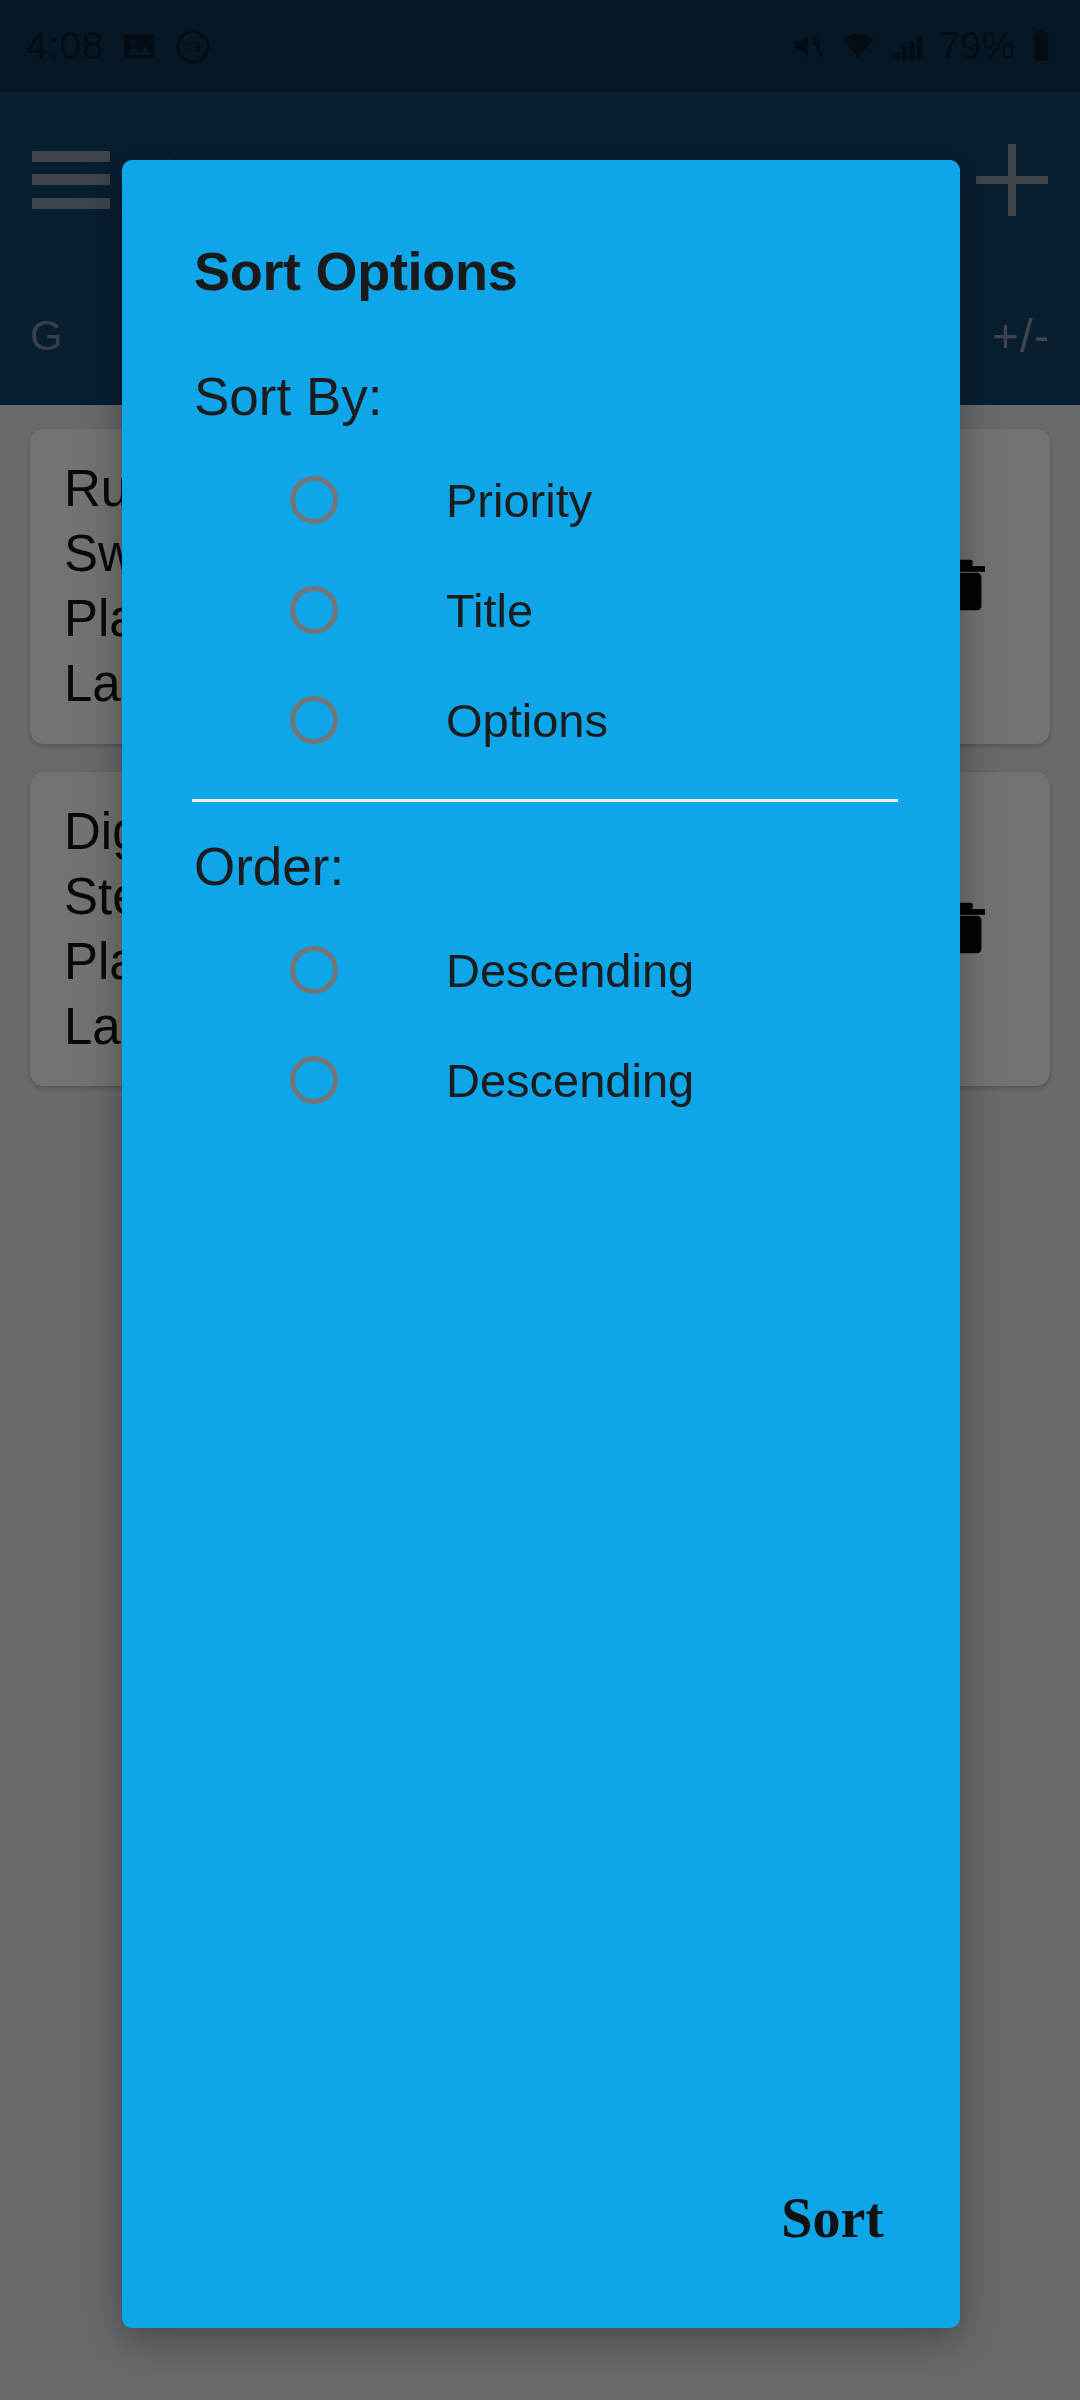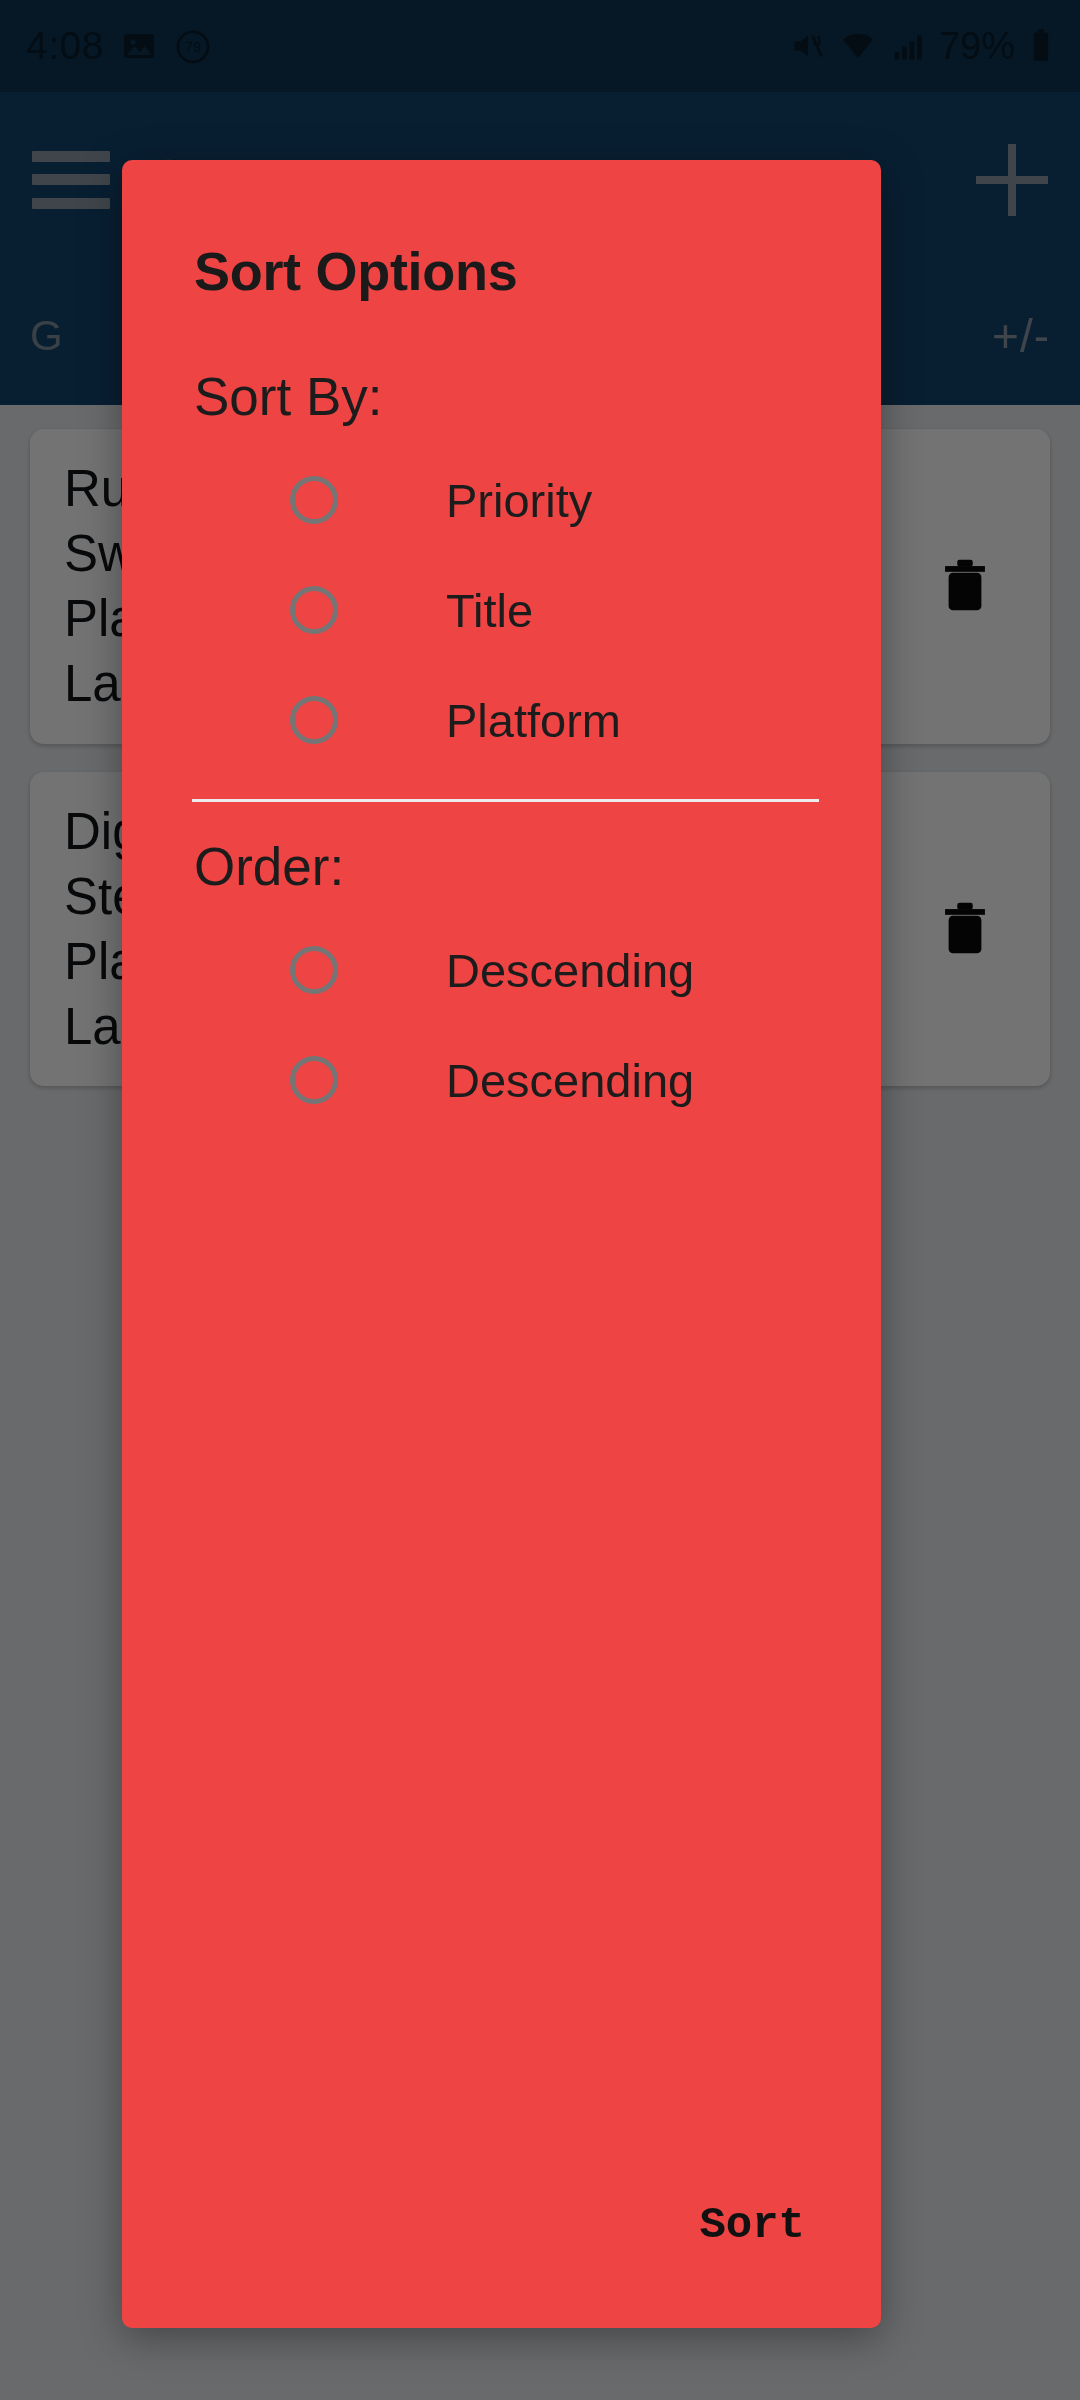--- a/index.html
+++ b/index.html
@@ -99,22 +99,22 @@
   
   #scrim {
     position: absolute; inset: 0;
     background: rgba(0,0,0,0.55);
   }
 
   
   #dialog {
     position: absolute;
     left: 122px; top: 160px;
-    width: 759px; height: 2168px;
-    background: #ef4444;
+    width: 838px; height: 2168px;
+    background: #0ea5e9;
     border-radius: 10px;
     box-shadow: 0 10px 40px rgba(0,0,0,0.35);
     display: flex; flex-direction: column;
     overflow: hidden;
   }
   .dlg-title {
     font-size: 54px; font-weight: bold; color: #1a1a1a;
     padding: 80px 0 0 72px;
     letter-spacing: -0.3px;
   }
@@ -148,24 +148,24 @@
     height: 3px; background: #ececec;
     margin: 24px 62px 0 70px;
   }
 
   .dlg-spacer { flex: 1 1 auto; }
   .dlg-actions {
     display: flex; justify-content: flex-end;
     padding: 0 68px 66px 0;
   }
   .action-btn {
-    font-size: 44px; font-weight: bold; color: #111111;
+    font-size: 56px; font-weight: bold; color: #111111;
     background: transparent; border: none;
     padding: 12px 8px; cursor: pointer;
-    font-family: Liberation Mono, monospace;
+    font-family: Liberation Serif, serif;
   }
 </style>
 </head>
 <body>
 
 <div id="screen">
 
   <div id="app-bg">
 
     <div class="statusbar">
@@ -285,21 +285,21 @@
       <div class="radio-row">
         <span class="radio"></span>
         <span class="radio-label">Priority</span>
       </div>
       <div class="radio-row">
         <span class="radio"></span>
         <span class="radio-label">Title</span>
       </div>
       <div class="radio-row">
         <span class="radio"></span>
-        <span class="radio-label">Platform</span>
+        <span class="radio-label">Options</span>
       </div>
     </div>
 
     <div class="divider"></div>
 
     <div id="order-label" class="section-label">Order:</div>
 
     <div class="radio-group">
       <div class="radio-row">
         <span class="radio"></span>

